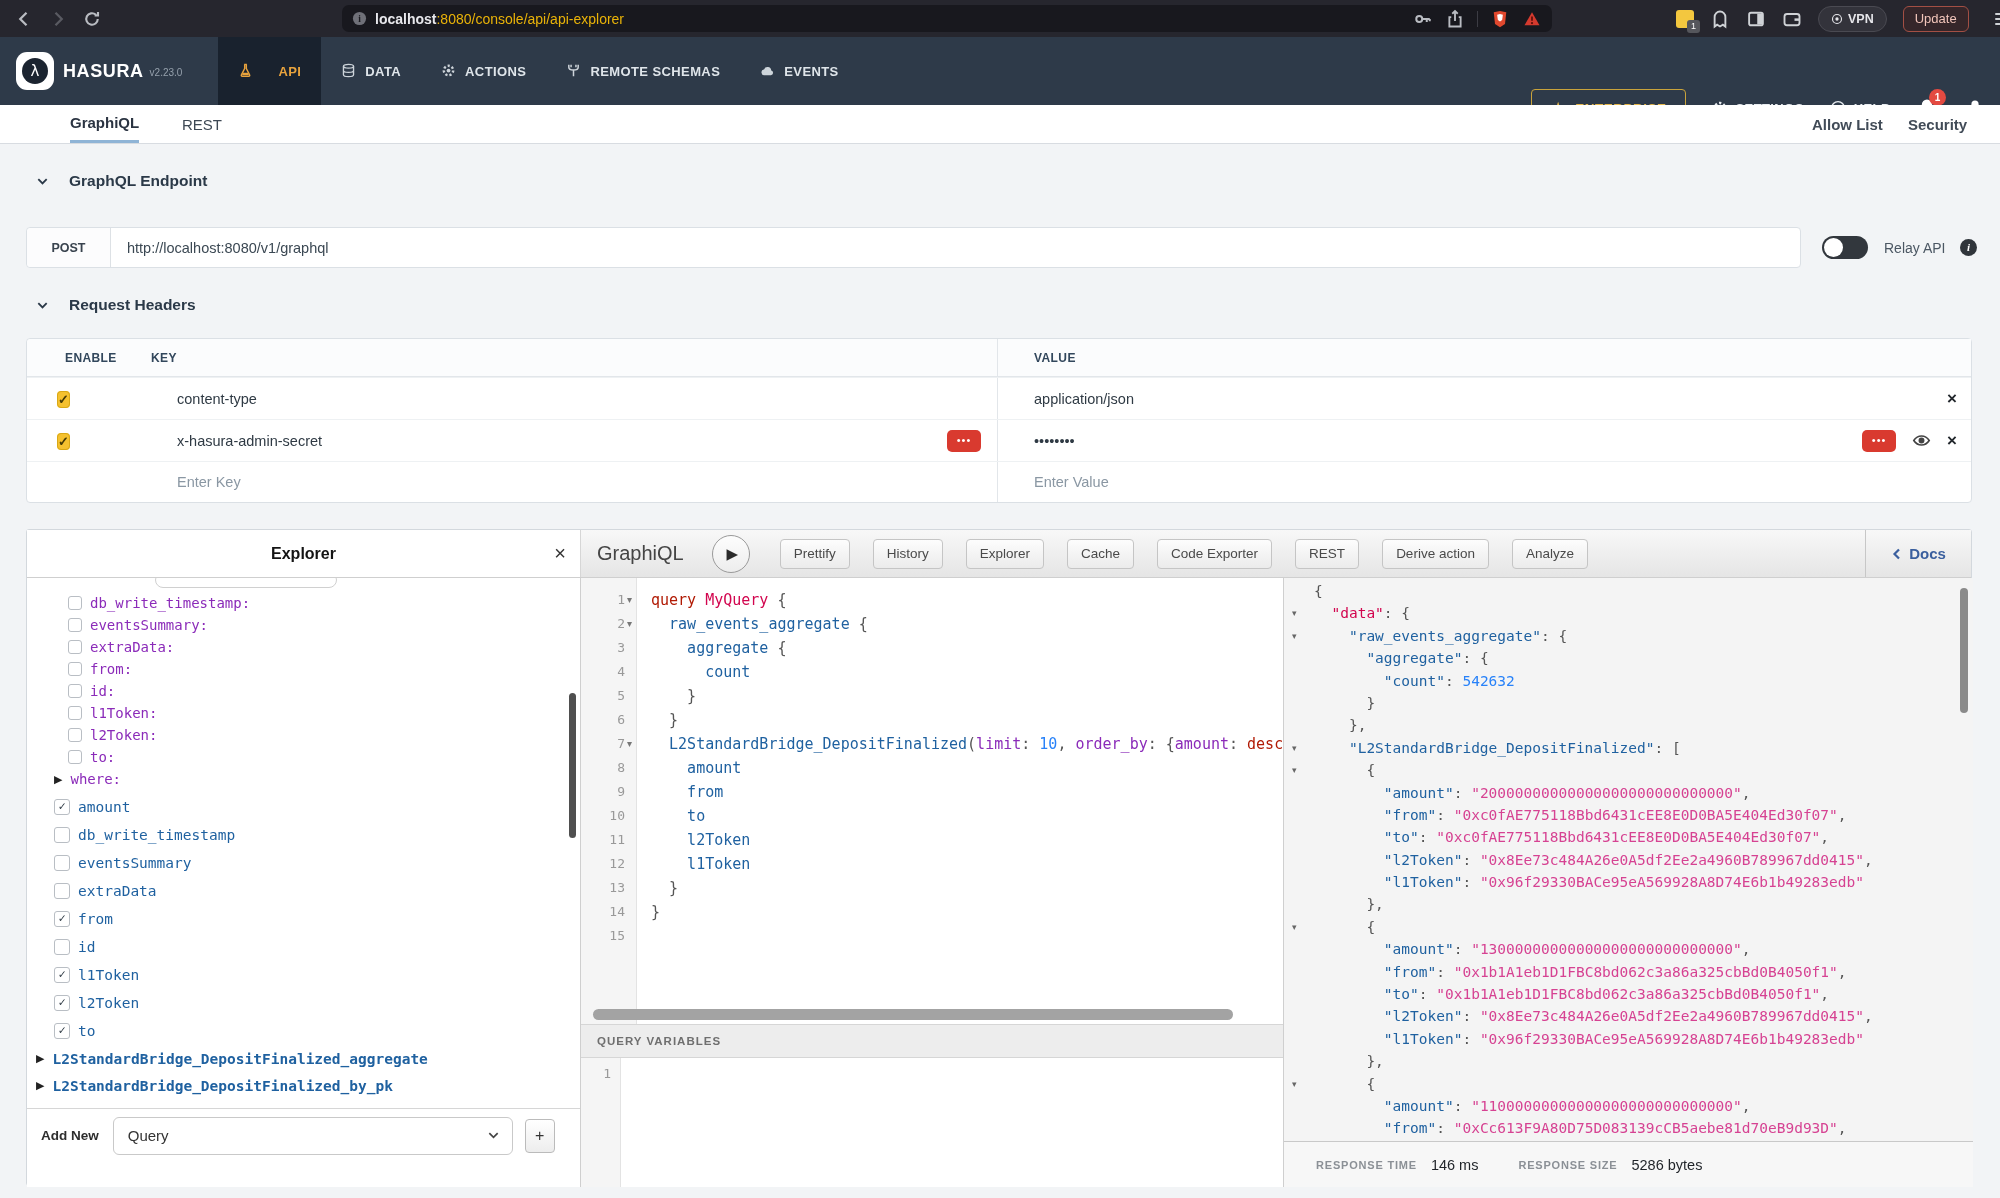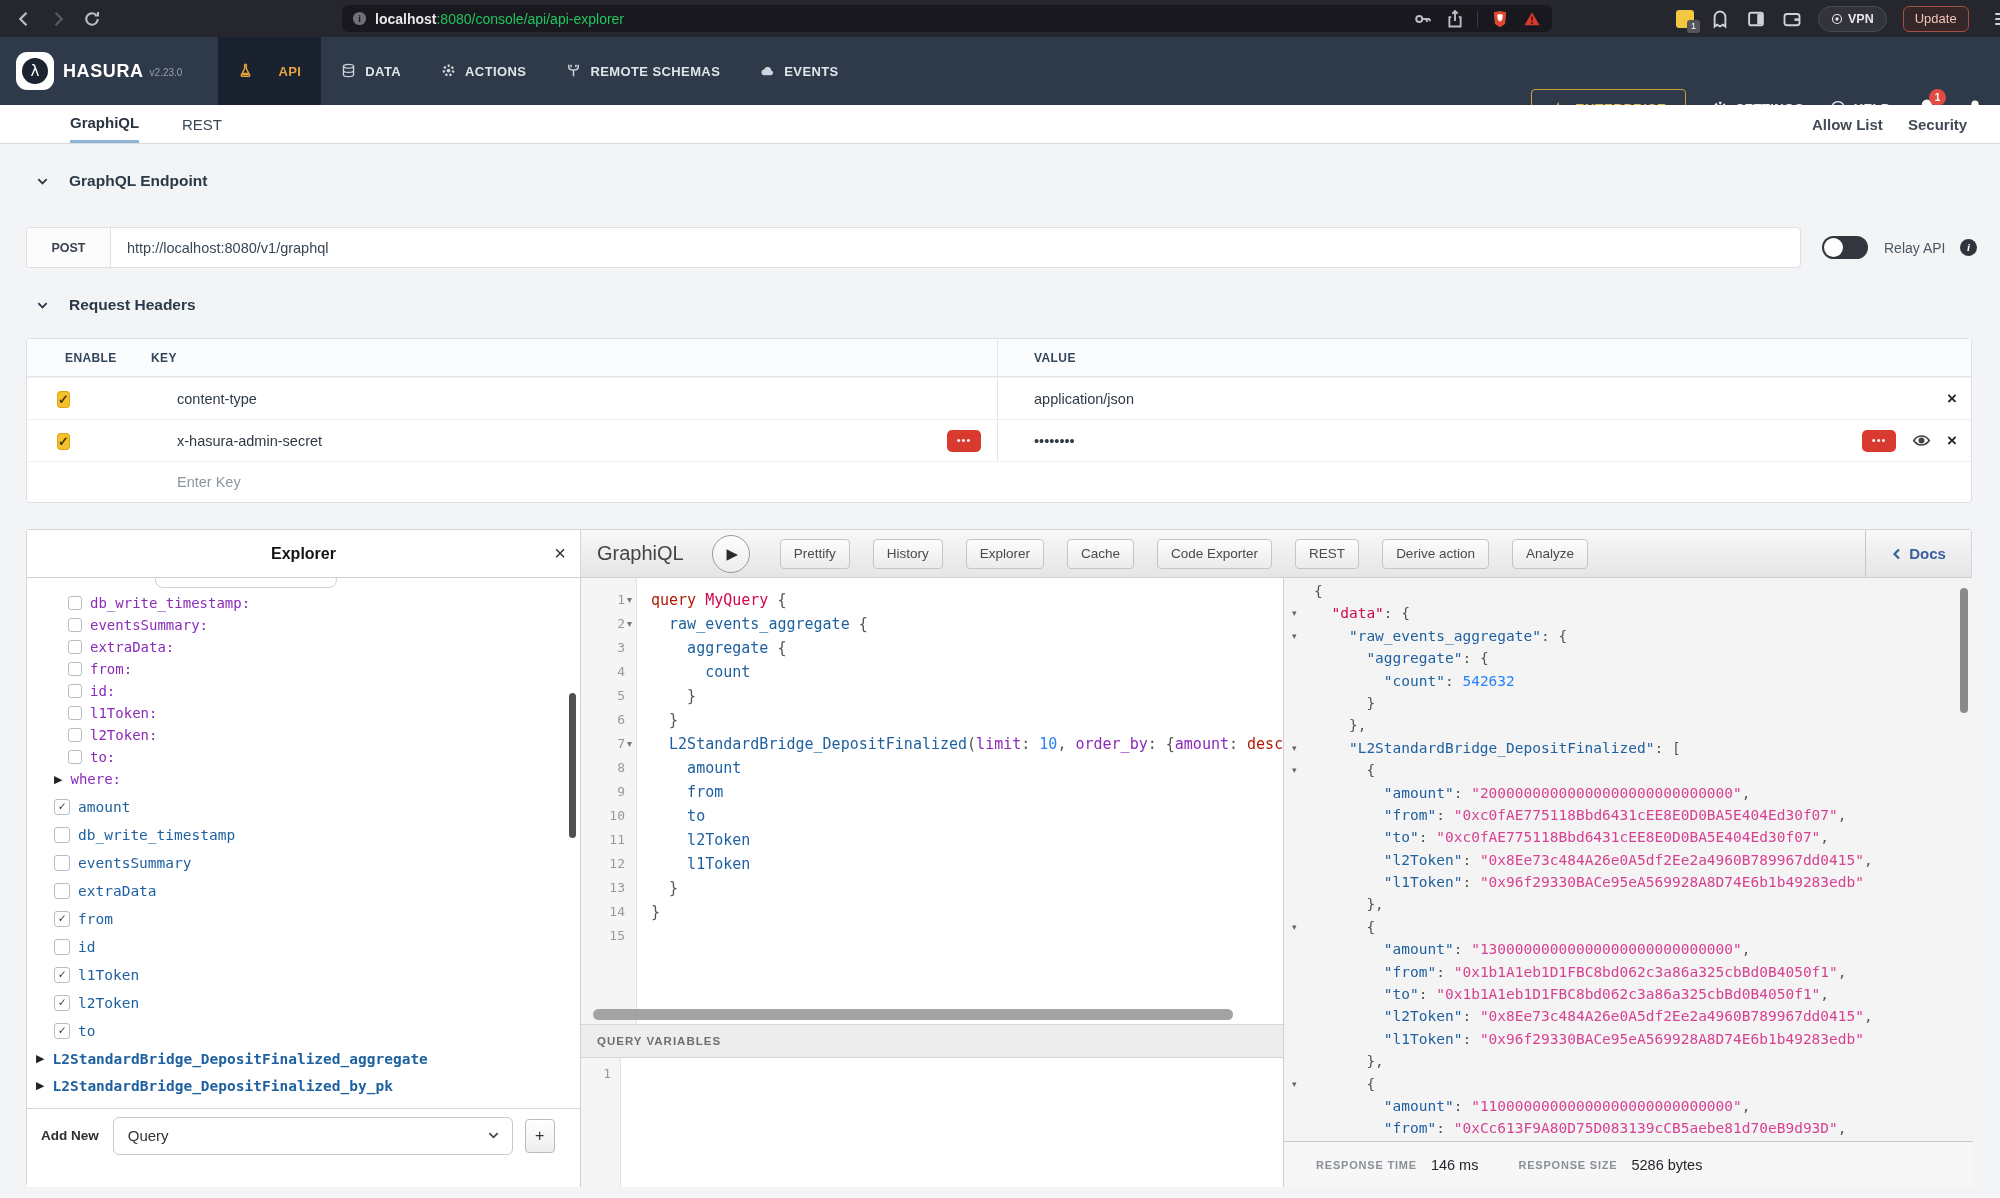--- a/index.html
+++ b/index.html
@@ -5,21 +5,21 @@
   * { margin:0; padding:0; box-sizing:border-box; }
   body { background:#dfe3e8; font-family:"Liberation Sans", sans-serif; }
   .screen { position:relative; width:2000px; height:1198px; background:#f2f4f6; overflow:hidden; }
 
   
   .browser-bar { position:absolute; left:0; top:0; width:2000px; height:37px; background:#26262e; display:flex; align-items:center; }
   .bb-ic { width:20px; height:20px; color:#b9bcc2; flex:0 0 auto; }
   .bb-btn { margin-left:14px; display:flex; align-items:center; }
   .url-bar { position:absolute; left:342px; top:5px; width:1210px; height:27px; background:#18181e; border-radius:7px; display:flex; align-items:center; padding:0 10px; }
   .url-text { font-size:14px; color:#e8e8ec; font-weight:bold; margin-left:8px; white-space:nowrap; }
-  .url-text .path { color:#22c55e; font-weight:normal; }
+  .url-text .path { color:#eab308; font-weight:normal; }
   .url-right { position:absolute; right:10px; top:0; height:27px; display:flex; align-items:center; gap:12px; }
   .url-divider { width:1px; height:16px; background:#3c3c44; }
   .ext-area { position:absolute; left:1676px; top:0; height:37px; display:flex; align-items:center; gap:16px; }
   .note-ic { position:relative; width:18px; height:18px; background:#f3c73f; border-radius:3px; }
   .note-badge { position:absolute; right:-6px; bottom:-5px; min-width:13px; height:13px; background:#55565c; border-radius:3px; color:#fff; font-size:9px; text-align:center; line-height:13px; padding:0 2px; }
   .vpn-pill { display:flex; align-items:center; gap:5px; background:#33333b; border:1px solid #4a4a52; border-radius:13px; height:26px; padding:0 12px; color:#e6e6ea; font-size:12.5px; font-weight:bold; }
   .update-btn { display:flex; align-items:center; background:#35262a; border:1.5px solid #a34f44; border-radius:6px; height:26px; padding:0 11px; color:#f2c5ba; font-size:13px; }
   .hamb { display:flex; flex-direction:column; gap:3px; margin-left:10px; }
   .hamb span { display:block; width:16px; height:2px; background:#cfd2d6; border-radius:1px; }
 
@@ -410,20 +410,23 @@
               </svg>
             </span>
           <span class="x-ic">×</span>
         </span>
       </div>
     </div>
     <div class="ht-row" style="height:41px;">
       <div class="col-enable"></div>
       <div class="col-key">
           <span class="cell-text placeholder">Enter Key</span>
+        </div>
+      <div class="col-value" style="padding-left:0;">
+          <span class="cell-text placeholder" style="margin-left:36px;">Enter Value</span>
         </div>
     </div>
   </div>
 
   <div class="gpanel">
 
     <div class="strip">
       <div class="exp-head">
         <span class="exp-title">Explorer</span>
         <span class="exp-close">×</span>

